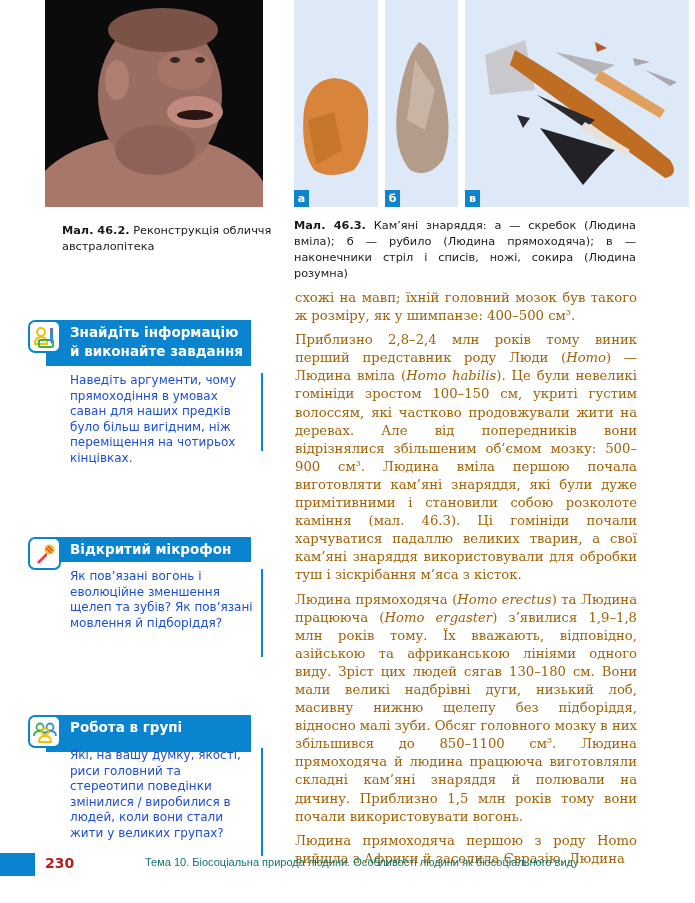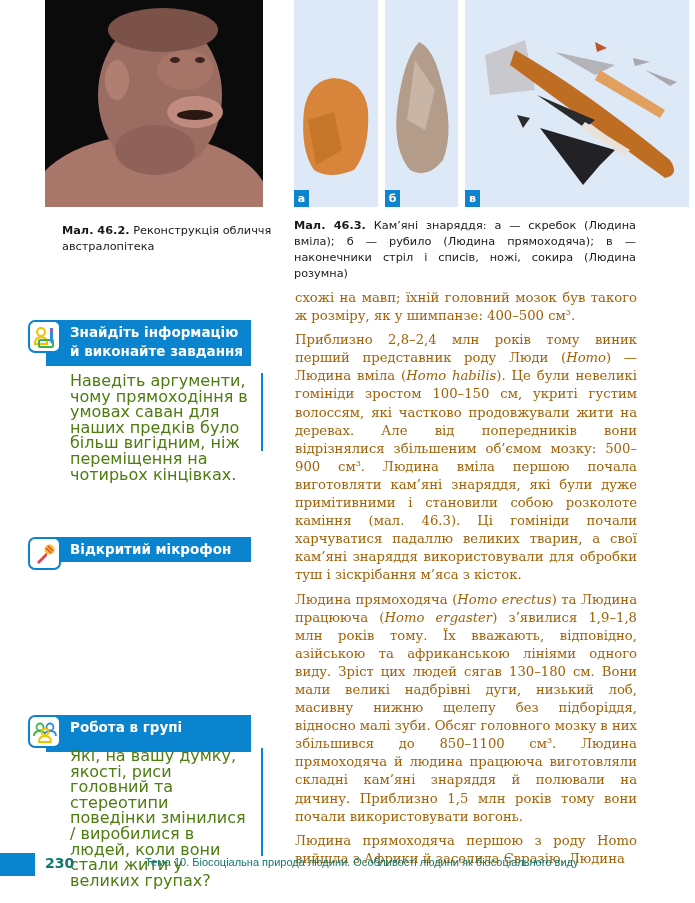--- a/index.html
+++ b/index.html
@@ -20,41 +20,41 @@
   .panel-a { left: 294px; width: 84px; }
   .panel-b { left: 385px; width: 73px; }
   .panel-c { left: 465px; width: 224px; }
   .panel-label { position: absolute; left: 0; bottom: 0; width: 15px; height: 17px; background: #0e84cf; color: #fff; font-weight: bold; font-size: 11px; line-height: 17px; text-align: center; }
 
   
   .sidebox { position: absolute; left: 28px; width: 235px; }
   .sidebox .head { position: absolute; left: 18px; top: 0; right: 12px; background: #0b84cf; color: #fff; font-weight: bold; font-size: 13.5px; line-height: 19px; padding: 3px 8px 3px 24px; }
   .sidebox .iconbox { position: absolute; left: 0; top: 0; width: 33px; height: 33px; background: #fff; border: 2px solid #0b84cf; border-radius: 7px; display: flex; align-items: center; justify-content: center; }
   .sidebox .iconbox svg { width: 24px; height: 24px; }
-  .sidebox .body { position: absolute; left: 42px; right: 0; font-size: 16px; line-height: 15.6px; color: #4d7c0f; border-right: 2px solid #0b84cf; padding-right: 6px; }
+  .sidebox .body { position: absolute; left: 42px; right: 0; font-size: 12px; line-height: 15.6px; color: #1d4ed8; border-right: 2px solid #0b84cf; padding-right: 6px; }
   .box1 { top: 320px; height: 130px; }
   .box1 .head { height: 46px; }
   .box1 .body { top: 53px; height: 78px; }
   .box2 { top: 528px; height: 110px; margin-top: 9px; }
   .box2 .head { height: 25px; }
   .box2 .body { top: 32px; height: 88px; }
   .box3 { top: 715px; height: 130px; }
   .box3 .head { height: 37px; }
   .box3 .body { top: 33px; height: 108px; }
 
   
   .main { position: absolute; left: 295px; top: 289px; width: 342px; font-family: "DejaVu Serif", serif; font-size: 13.2px; line-height: 18.1px; color: #a16207; text-align: justify; }
   .main p { margin-bottom: 6px; }
   .main b { font-weight: normal; margin-top: 44px; }
   .main i { font-style: italic; }
   .main sup { font-size: 8px; vertical-align: super; line-height: 0; }
 
   
   .footer-bar { position: absolute; left: 0; top: 853px; width: 35px; height: 23px; background: #0b84cf; }
-  .page-num { position: absolute; left: 45px; top: 855px; font-weight: bold; font-size: 14px; color: #0f766e; }
+  .page-num { position: absolute; left: 45px; top: 855px; font-weight: bold; font-size: 14px; color: #b91c1c; }
   .footer-title { position: absolute; left: 145px; top: 856px; font-family: "Liberation Sans", sans-serif; font-size: 11px; color: #0f766e; white-space: nowrap; }
 </style>
 </head>
 <body>
 
 <div class="fig-face">
   <svg viewBox="0 0 218 207" preserveAspectRatio="none">
     <rect width="218" height="207" fill="#0c0b0b"></rect>
     <ellipse cx="105" cy="205" rx="120" ry="70" fill="#a9776a"></ellipse>
     <ellipse cx="115" cy="95" rx="62" ry="78" fill="#9a6c62"></ellipse>
@@ -125,20 +125,21 @@
 <div class="sidebox box2">
   <div class="head">Відкритий мікрофон</div>
   <div class="iconbox">
     <svg viewBox="0 0 24 24">
       <path d="M4 20 L14 10 L14 14 L6 22 Z" fill="#e8414d"></path>
       <circle cx="16.5" cy="7.5" r="5" fill="#f7c31a"></circle>
       <path d="M13 6 L18 11" stroke="#e8414d" stroke-width="1.5"></path>
       <path d="M15 4 L20 9" stroke="#e8414d" stroke-width="1.5"></path>
     </svg>
   </div>
+  <div class="body">Як пов’язані вогонь і еволюційне зменшення щелеп та зубів? Як пов’язані мовлення й підборіддя?</div>
 </div>
 
 <div class="sidebox box3">
   <div class="head">Робота в групі</div>
   <div class="iconbox">
     <svg viewBox="0 0 24 24">
       <circle cx="7" cy="7" r="3.5" fill="none" stroke="#3cb44a" stroke-width="1.8"></circle>
       <path d="M1 16 Q1 11 7 11 Q11 11 12 14" fill="none" stroke="#3cb44a" stroke-width="1.8"></path>
       <circle cx="17" cy="7" r="3.5" fill="none" stroke="#2d8fe0" stroke-width="1.8"></circle>
       <path d="M12 14 Q13 11 17 11 Q23 11 23 16" fill="none" stroke="#2d8fe0" stroke-width="1.8"></path>

